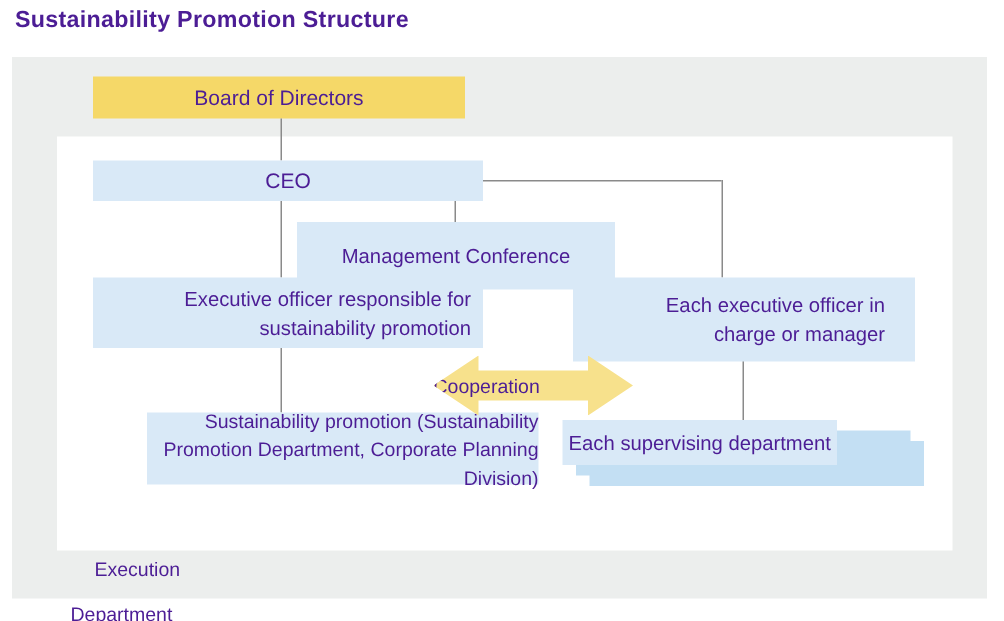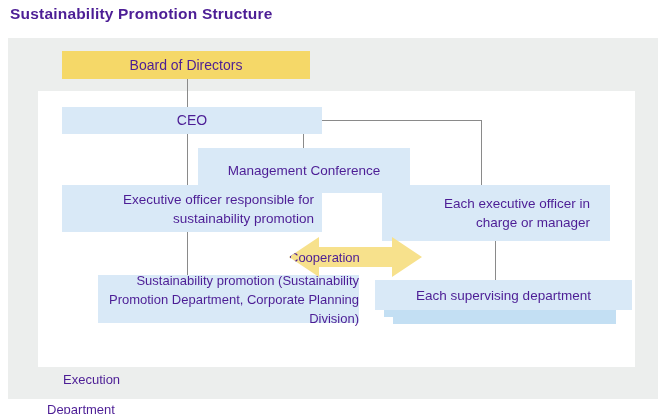--- a/index.html
+++ b/index.html
@@ -32,21 +32,21 @@
   }
   .node-board{
     left:62px;top:51px;width:248px;height:28px;
     background:#f5d868;font-size:14px;
   }
   .node-ceo{left:62px;top:107px;width:260px;height:27px;font-size:14px;}
   .node-mgmt{left:198px;top:148px;width:212px;height:45px;}
   .node-exec-left{left:62px;top:185px;width:260px;height:47px;padding:0 8px;box-sizing:border-box;}
   .node-exec-right{left:382px;top:185px;width:228px;height:56px;padding:0 20px;box-sizing:border-box;}
   .node-sust{left:77px;top:275px;width:261px;height:48px;font-size:13px;line-height:19px;margin-left:21px;}
-  .node-dept{left:375px;top:280px;width:257px;height:30px;z-index:3;}
+  .node-dept{left:375px;top:280px;width:183px;height:30px;z-index:3;}
   .dept-shadow{
     position:absolute;width:223px;height:30px;background:#c3dff3;
   }
   .dept-shadow.s1{left:384px;top:287px;z-index:2;}
   .dept-shadow.s2{left:393px;top:294px;z-index:1;}
   .connector{position:absolute;background:#8a8a8a;}
   .v{width:1px;}
   .h{height:1px;}
   .coop-arrow{
     position:absolute;left:289px;top:237px;width:133px;height:40px;

